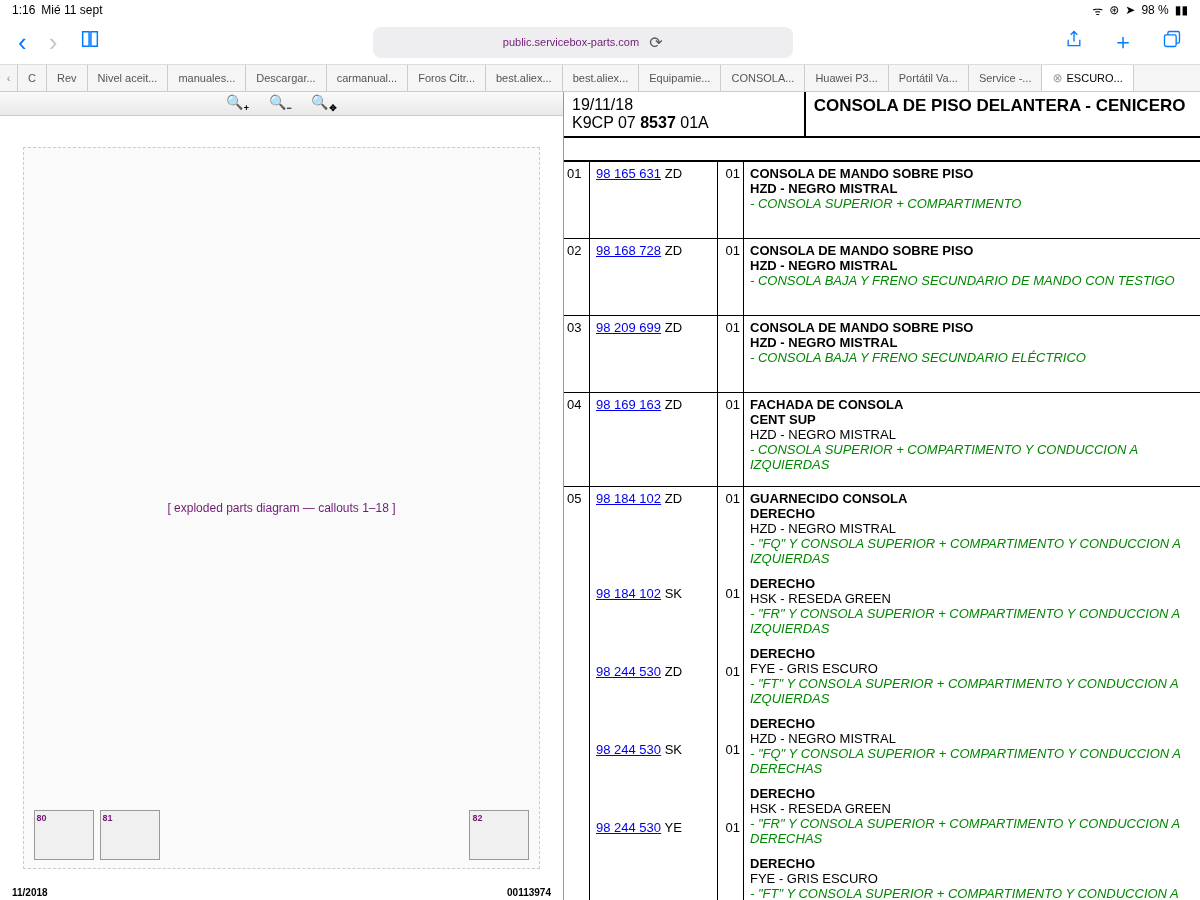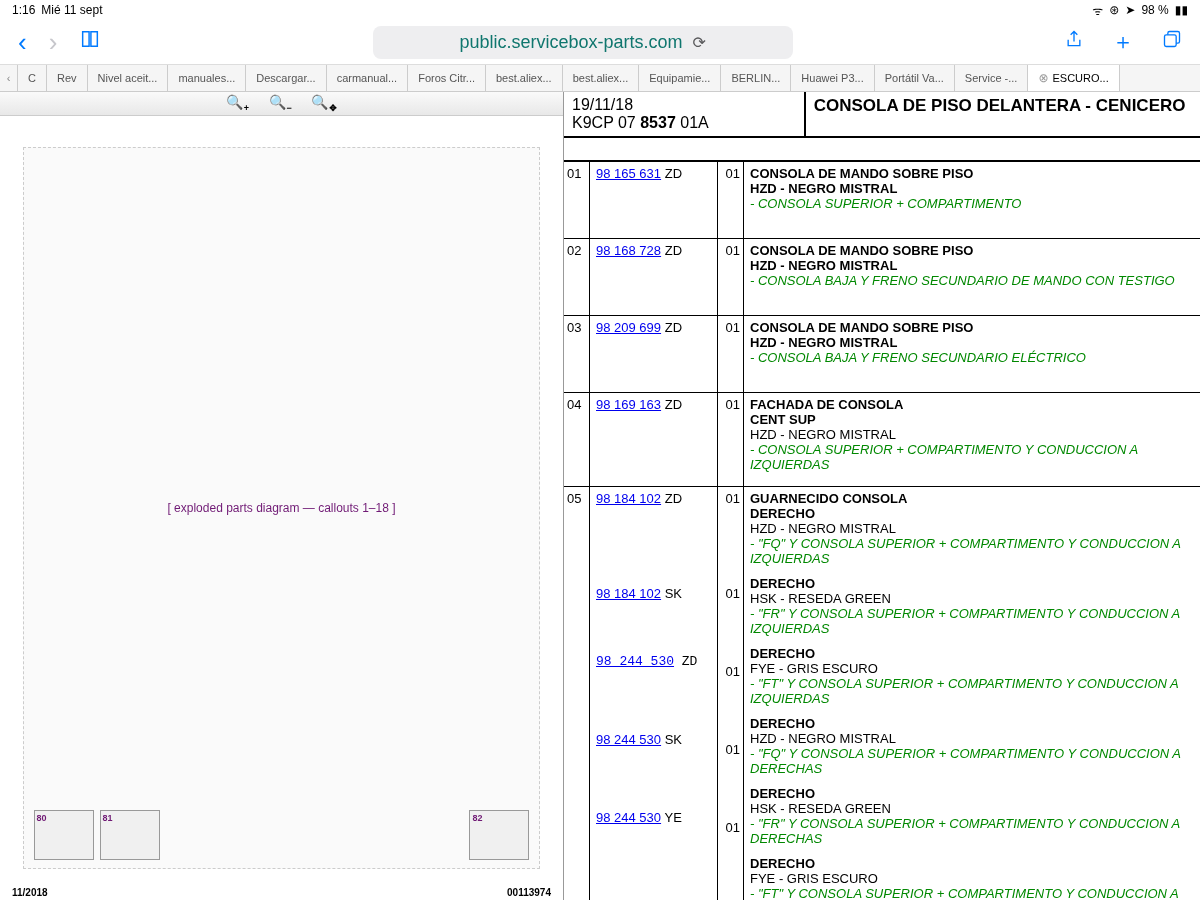--- a/index.html
+++ b/index.html
@@ -8,21 +8,21 @@
 .status-bar { height: 20px; display: flex; justify-content: space-between; align-items: center; padding: 0 12px; font-size: 12px; font-weight: 500; }
 .status-left, .status-right { display: flex; align-items: center; gap: 6px; }
 
 .nav-bar { height: 44px; display: flex; align-items: center; padding: 0 18px; gap: 22px; }
 .nav-arrow { font-size: 26px; font-weight: 300; }
 .nav-arrow.active { color: #007aff; }
 .nav-arrow.inactive { color: #c7c7cc; }
 .bookmark-icon { color: #007aff; font-size: 22px; }
 .addr-wrap { flex: 1; display: flex; justify-content: center; }
 .addr-bar { background: #eeeef0; border-radius: 8px; padding: 6px 40px; display: flex; align-items: center; gap: 10px; min-width: 420px; justify-content: center; }
-.addr-text { font-size: 18px; color: #0f766e; }
+.addr-text { font-size: 11px; color: #701a75; }
 .refresh-icon { font-size: 16px; color: #5a5a5c; }
 .nav-right { display: flex; gap: 28px; align-items: center; }
 .nav-action { color: #007aff; font-size: 22px; }
 
 .tab-strip { height: 28px; background: #f5f5f5; border-top: 1px solid #ddd; border-bottom: 1px solid #ccc; display: flex; align-items: stretch; font-size: 11px; overflow: hidden; }
 .tab { padding: 0 10px; border-right: 1px solid #ccc; display: flex; align-items: center; white-space: nowrap; color: #555; cursor: pointer; }
 .tab.active { background: #fff; color: #000; }
 .tab-close { color: #999; margin-right: 4px; font-size: 12px; }
 .tab-scroll { width: 18px; display:flex; align-items:center; justify-content:center; border-right:1px solid #ccc; color:#888;}
 
@@ -131,21 +131,21 @@
       <div class="tab">
         <span>best.aliex...</span>
       </div>
       <div class="tab">
         <span>best.aliex...</span>
       </div>
       <div class="tab">
         <span>Equipamie...</span>
       </div>
       <div class="tab">
-        <span>BERLIN...</span>
+        <span>CONSOLA...</span>
       </div>
       <div class="tab">
         <span>Huawei P3...</span>
       </div>
       <div class="tab">
         <span>Portátil Va...</span>
       </div>
       <div class="tab">
         <span>Service -...</span>
       </div>
@@ -260,21 +260,21 @@
               <div class="desc-line">HZD - NEGRO MISTRAL</div>
               <div class="desc-note">- CONSOLA SUPERIOR + COMPARTIMENTO Y CONDUCCION A IZQUIERDAS</div>
             </div>
           </div>
         </div>
         <div class="part-row">
           <div class="col-idx">05</div>
           <div class="col-pn" style="display: flex; flex-direction: column;">
             <div class="sub" style="min-height: 85px;"><span class="pn-link">98 184 102</span><span class="pn-suffix"> ZD</span></div>
             <div class="sub" style="margin-top: 10px; min-height: 68px;"><span class="pn-link">98 184 102</span><span class="pn-suffix"> SK</span></div>
-            <div class="sub" style="min-height: 68px; font-family: Liberation Mono, monospace;"><span class="pn-link">98 244 530</span><span class="pn-suffix"> ZD</span></div>
+            <div class="sub" style="margin-top: 10px; min-height: 68px;"><span class="pn-link">98 244 530</span><span class="pn-suffix"> ZD</span></div>
             <div class="sub" style="margin-top: 10px; min-height: 68px;"><span class="pn-link">98 244 530</span><span class="pn-suffix"> SK</span></div>
             <div class="sub" style="margin-top: 10px; min-height: 68px;"><span class="pn-link">98 244 530</span><span class="pn-suffix"> YE</span></div>
           </div>
           <div class="col-qty" style="display: flex; flex-direction: column;">
             <div class="sub" style="min-height: 85px;">01</div>
             <div class="sub" style="margin-top: 10px; min-height: 68px;">01</div>
             <div class="sub" style="margin-top: 10px; min-height: 68px;">01</div>
             <div class="sub" style="margin-top: 10px; min-height: 68px;">01</div>
             <div class="sub" style="margin-top: 10px; min-height: 68px;">01</div>
             <div class="sub" style="margin-top: 10px; min-height: 68px;">01</div>

